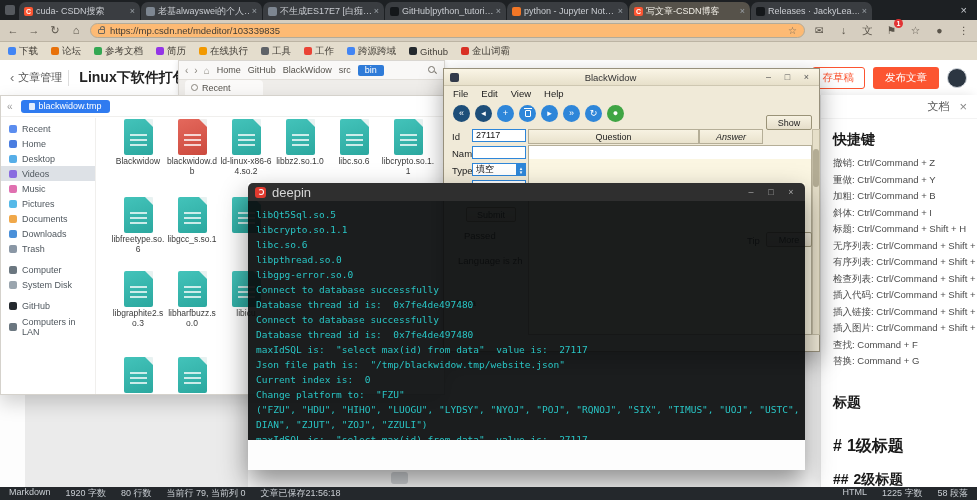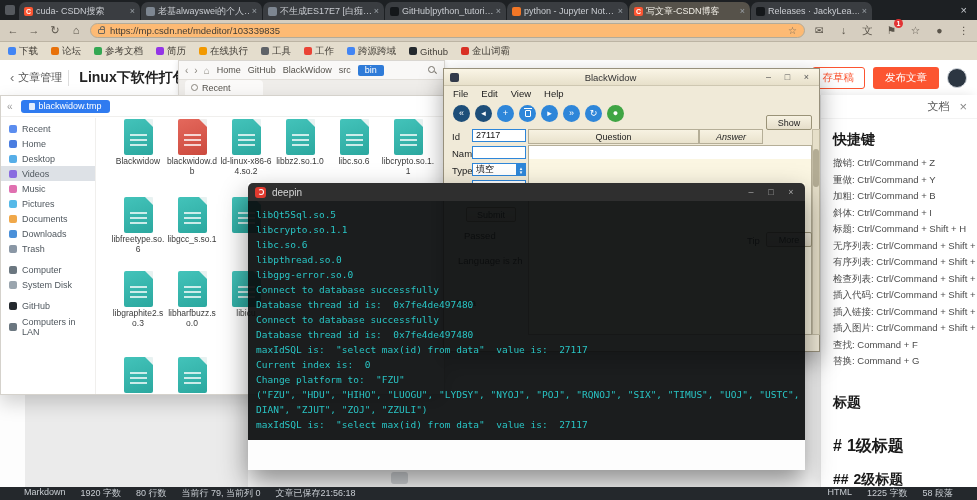--- a/index.html
+++ b/index.html
@@ -118,27 +118,27 @@
   .bw-body{position:absolute;left:84px;top:76px;width:284px;height:190px;background:#fbf6e2;border:1px solid #b5ae97;}
   .bw-row-sel{position:absolute;left:85px;top:77px;width:282px;height:13px;background:#fff;}
   .bw-scroll{position:absolute;left:368px;top:60px;width:8px;height:206px;background:#e6dfc9;border:1px solid #c2bba4;}
   .bw-thumb{position:absolute;left:369px;top:80px;width:6px;height:38px;background:#b3ac94;border-radius:3px;}
 
   
   .term{left:248px;top:183px;width:557px;height:287px;z-index:5;box-shadow:0 12px 26px rgba(0,0,0,.45);}
   .term-head{height:18px;background:#2f2f2f;border-radius:5px 5px 0 0;display:flex;align-items:center;padding:0 7px;gap:6px;}
   .term-logo{width:11px;height:11px;background:#e03a2f;border-radius:3px;position:relative;flex:none;}
   .term-logo:after{content:"";position:absolute;left:2.5px;top:2.5px;right:2.5px;bottom:2.5px;border:1.5px solid #fff;border-left-color:transparent;border-radius:50%;}
-  .term-name{color:#d6d6d6;font-size:10px;flex:1;}
+  .term-name{color:#d6d6d6;font-size:13px;flex:1;}
   .term-ctl{color:#a8a8a8;font-size:9px;width:14px;text-align:center;flex:none;}
   .term-body{height:239px;background:rgba(10,12,13,.93);padding:6px 0 0 8px;overflow:hidden;}
   .tl{font-family:"DejaVu Sans Mono","Liberation Mono",monospace;font-size:9.5px;line-height:15px;color:#29c5c5;white-space:pre;}
 
   
-  .status{left:0;top:487px;width:977px;height:13px;background:#24282c;display:flex;align-items:center;padding:0 24px;z-index:40;}
+  .status{left:0;top:487px;width:977px;height:13px;background:#24282c;display:flex;align-items:center;padding:0 9px;z-index:40;}
   .st{font-size:9px;color:#c9ced3;margin-right:15px;white-space:nowrap;}
   .st-r{margin-left:auto;display:flex;}
   .st-r .st{margin-right:0;margin-left:15px;}
 </style>
 </head>
 <body>
 
 <div id="screen">
 
   <div class="abs tabbar">
@@ -512,20 +512,21 @@
         <div class="tl">libQt5Sql.so.5</div>
         <div class="tl">libcrypto.so.1.1</div>
         <div class="tl">libc.so.6</div>
         <div class="tl">libpthread.so.0</div>
         <div class="tl">libgpg-error.so.0</div>
         <div class="tl">Connect to database successfully</div>
         <div class="tl">Database thread id is:  0x7fe4de497480</div>
         <div class="tl">Connect to database successfully</div>
         <div class="tl">Database thread id is:  0x7fe4de497480</div>
         <div class="tl">maxIdSQL is:  "select max(id) from data"  value is:  27117</div>
+        <div class="tl">Json file path is:  "/tmp/blackwidow.tmp/website.json"</div>
         <div class="tl">Current index is:  0</div>
         <div class="tl">Change platform to:  "FZU"</div>
         <div class="tl">("FZU", "HDU", "HIHO", "LUOGU", "LYDSY", "NYOJ", "POJ", "RQNOJ", "SIX", "TIMUS", "UOJ", "USTC", "VIJOS", "XI</div>
         <div class="tl">DIAN", "ZJUT", "ZOJ", "ZZULI")</div>
         <div class="tl">maxIdSQL is:  "select max(id) from data"  value is:  27117</div>
       </div>
   </div>
 
   <div class="abs status">
     <div id="stl" style="display:flex;">

